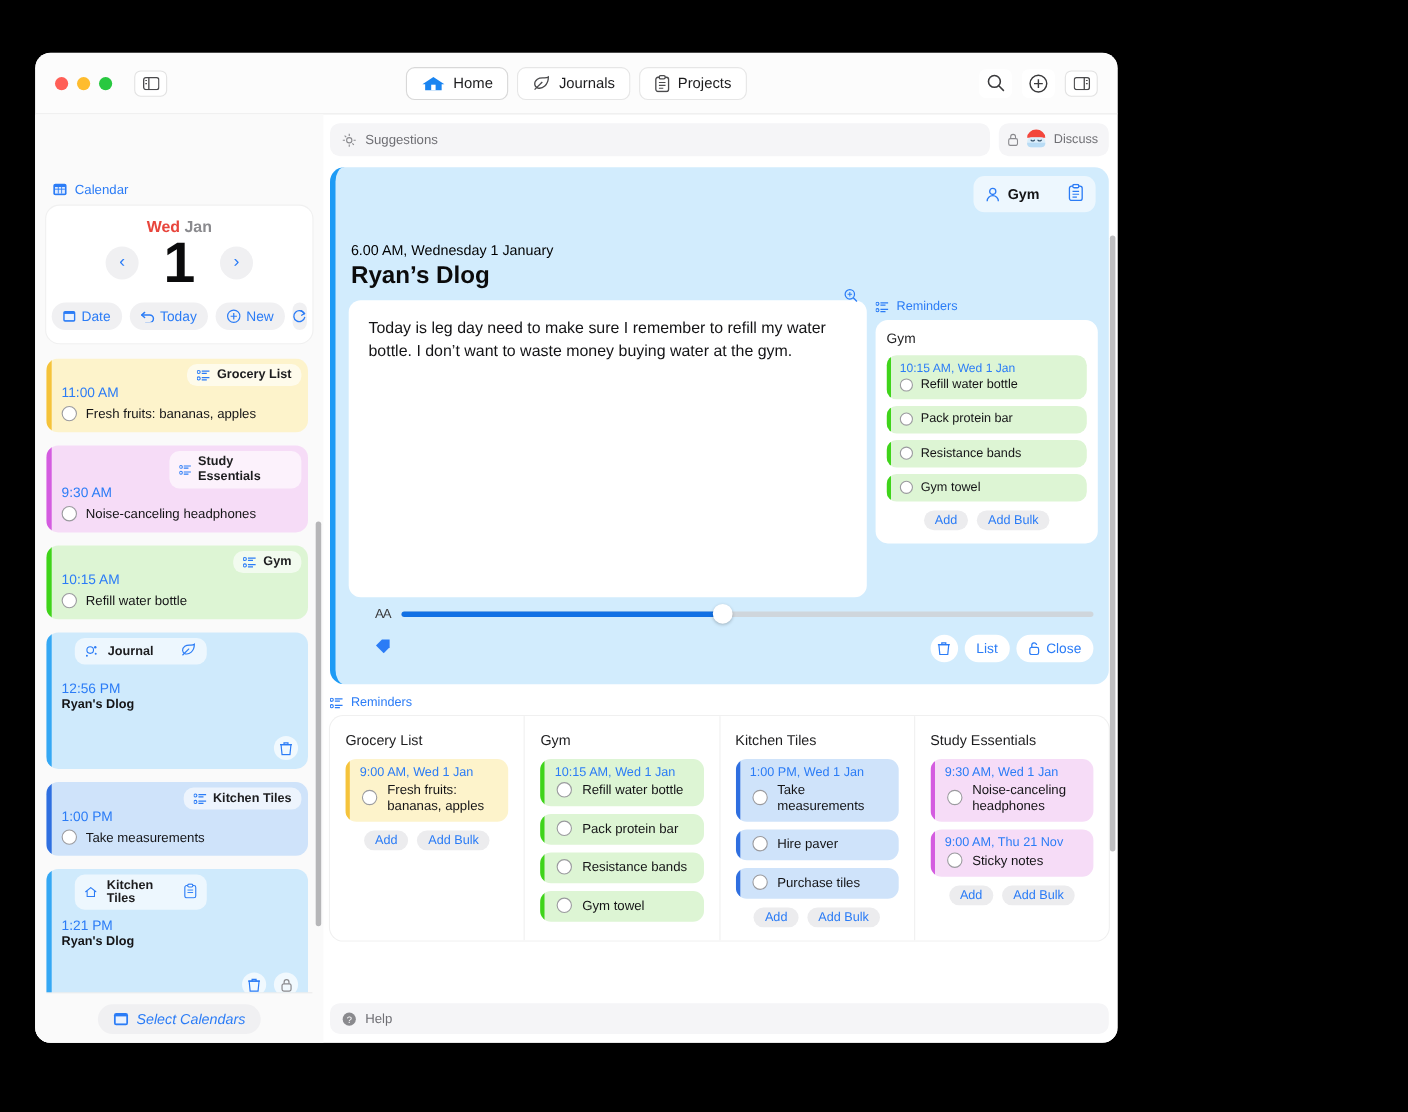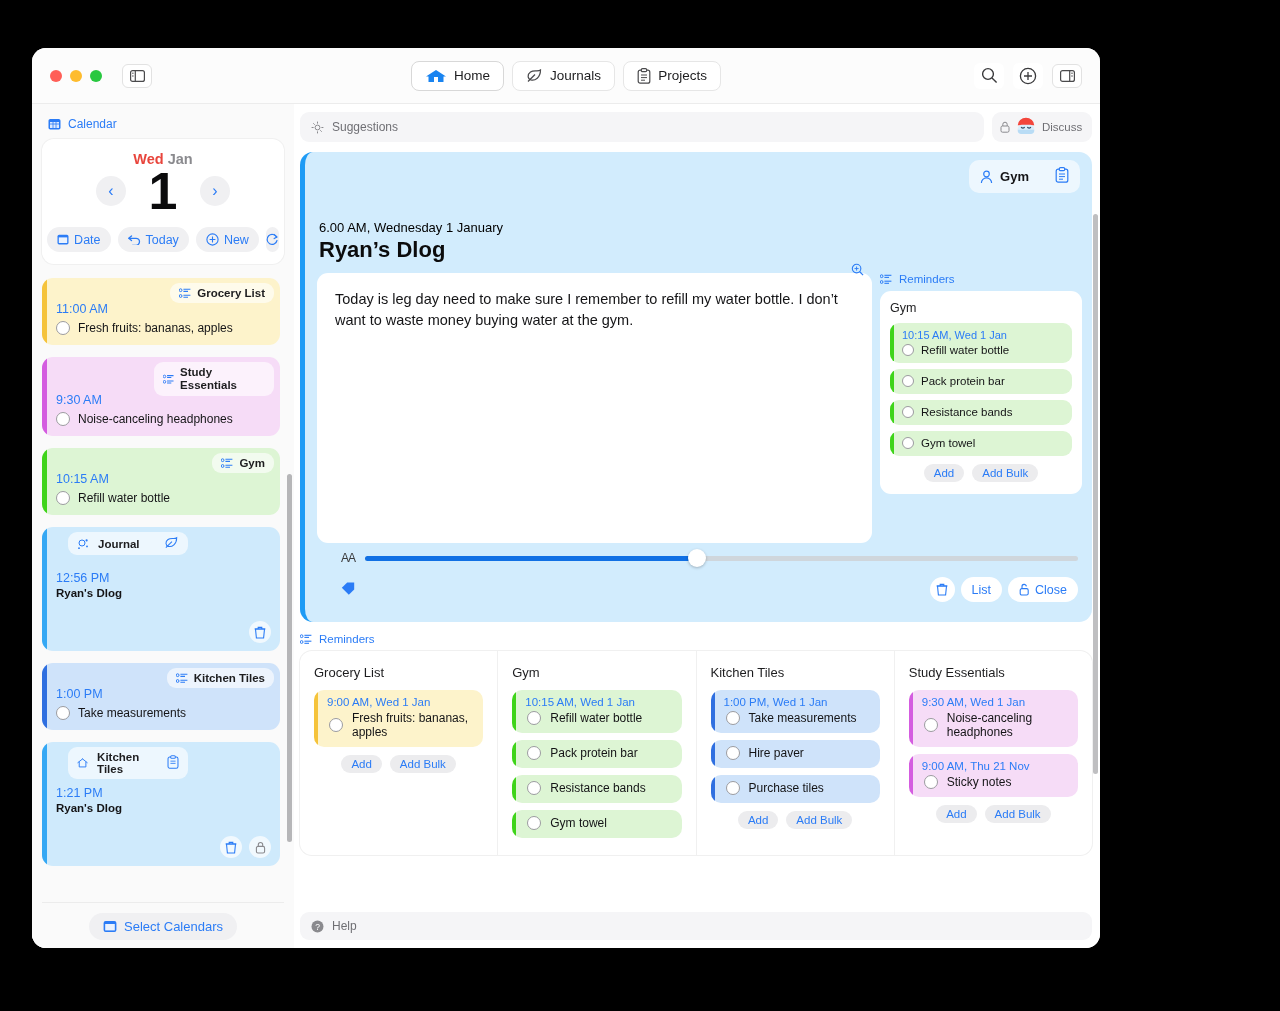--- a/index.html
+++ b/index.html
@@ -5,21 +5,21 @@
   * { box-sizing: border-box; margin: 0; padding: 0; }
   body {
     width: 1280px; height: 1011px;
     background: #000000;
     font-family: "Liberation Sans", sans-serif;
     overflow: hidden;
   }
   .window {
     position: absolute;
     left: 32px; top: 48px;
-    width: 1068px; height: 900px;
+    width: 984px; height: 900px;
     background: #ffffff;
     border-radius: 14px;
     overflow: hidden;
     box-shadow: 0 10px 40px rgba(0,0,0,.5);
     display: flex; flex-direction: column;
   }
   
   .titlebar {
     height: 56px; flex: 0 0 56px;
     background: #fcfcfc;
@@ -67,21 +67,21 @@
   .sidebar {
     width: 262px; flex: 0 0 262px;
     background: #fafafa;
     display: flex; flex-direction: column;
     padding: 10px 10px 8px 10px;
     position: relative;
   }
   .side-head {
     display: flex; align-items: center; gap: 7px;
     padding: 3px 6px 8px 6px;
-    font-size: 12px; color: #2b7cf6;
+    font-size: 12px; color: #2b7cf6; margin-top: 48px;
   }
   .cal-card {
     background: #fff; border-radius: 12px;
     padding: 10px 10px 12px 10px;
     box-shadow: 0 0 0 1px #f0f0f0;
     text-align: center;
   }
   .cal-month { font-size: 14.5px; font-weight: bold; color: #8a8a8e; margin-top: 2px;}
   .cal-month .dow { color: #e8453c; }
   .cal-row { display: flex; align-items: center; justify-content: center; gap: 16px; margin-top: -2px; }
@@ -122,21 +122,21 @@
   .evt-foot { position: absolute; right: 9px; bottom: 8px; display: flex; gap: 7px; }
   .circ-btn {
     width: 22px; height: 22px; border-radius: 50%;
     background: rgba(255,255,255,.7);
     display: flex; align-items: center; justify-content: center;
   }
   .side-scroll {
     position: absolute; right: 2px; top: 370px;
     width: 5px; height: 368px; border-radius: 3px; background: #b6b6b8;
   }
-  .side-foot { border-top: 1px solid #ececec; padding-top: 10px; display: flex; justify-content: center; }
+  .side-foot { border-top: 1px solid #ececec; padding-top: 10px; display: flex; justify-content: center; font-style: italic; }
   .select-cal {
     display: flex; align-items: center; gap: 7px;
     background: #f0f0f2; border-radius: 14px;
     padding: 6px 14px; font-size: 13px; color: #2b7cf6;
   }
   
   .main { flex: 1; min-width: 0; padding: 8px 8px 8px 6px; display: flex; flex-direction: column; gap: 7px; position: relative;}
   .bar {
     height: 30px; border-radius: 9px; background: #f5f5f7;
     display: flex; align-items: center; gap: 8px;

